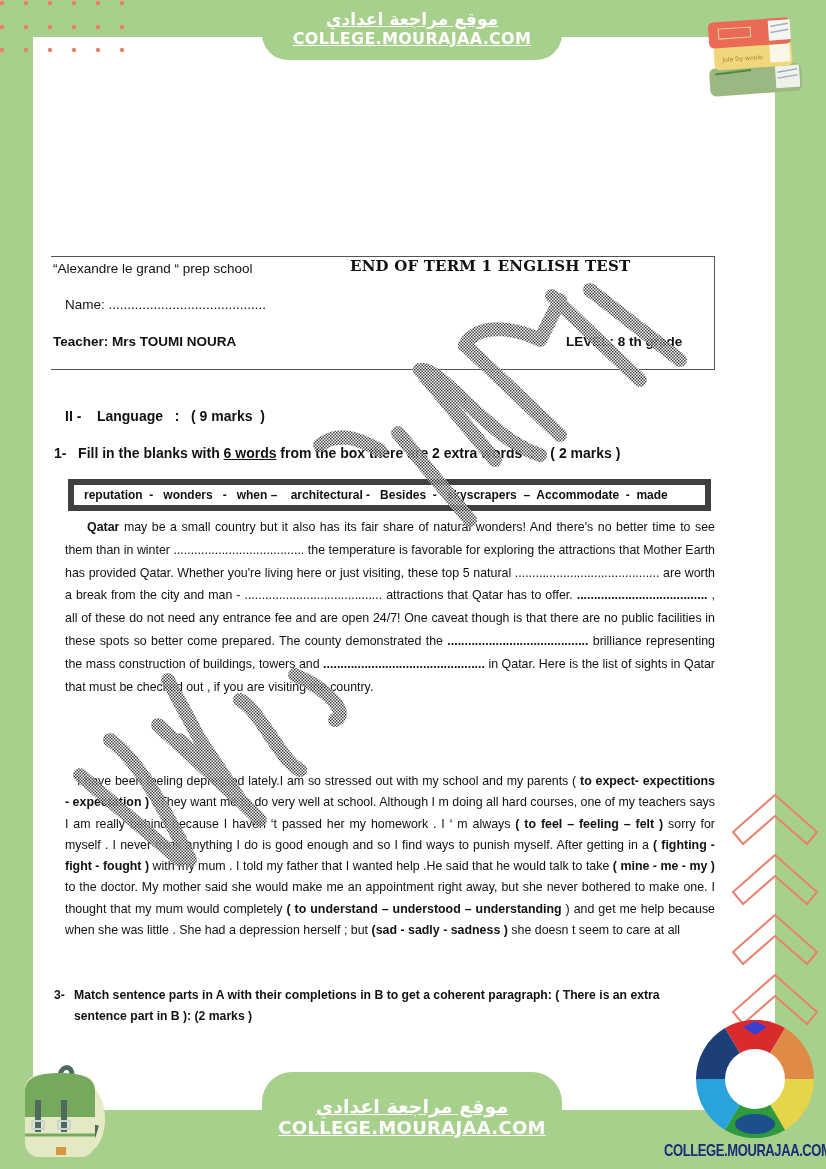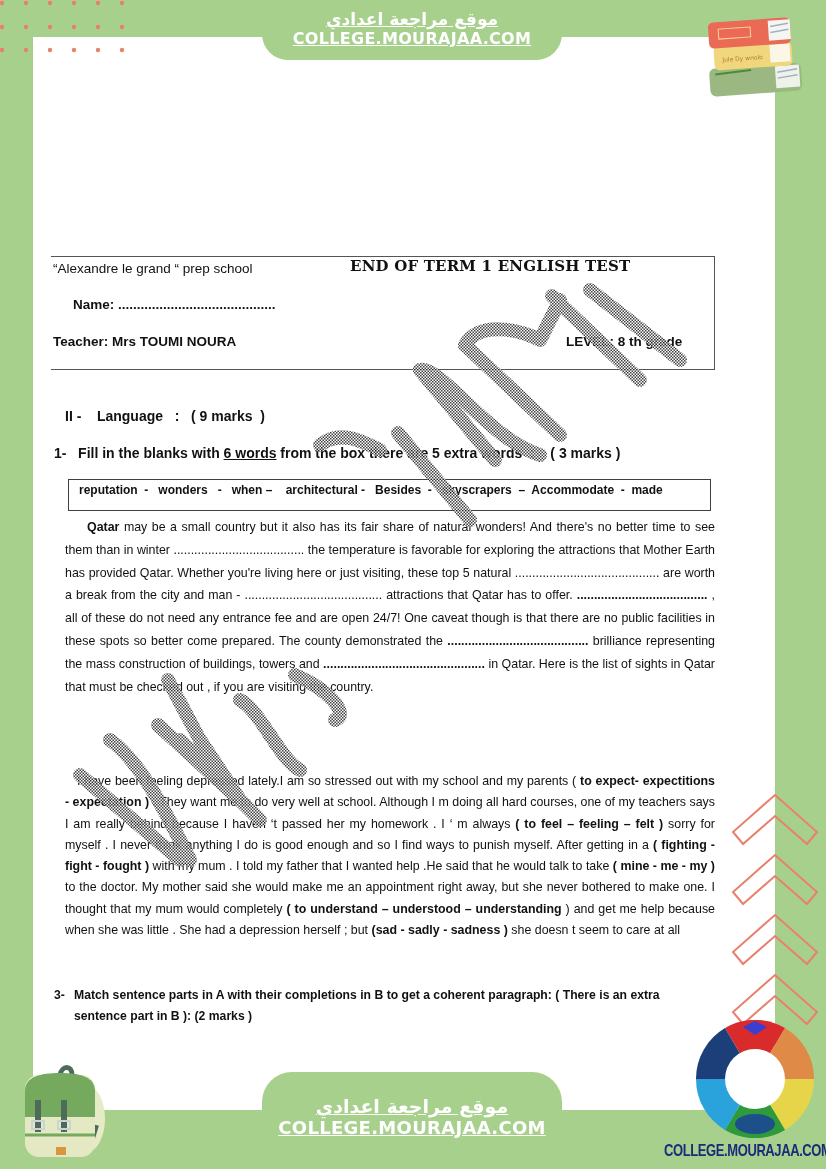--- a/index.html
+++ b/index.html
@@ -43,30 +43,30 @@
 
   
   .doc { position: absolute; left: 0; top: 0; width: 826px; height: 1169px; pointer-events: none; margin-top: 28px; }
   .doc * { pointer-events: auto; }
   .header-box {
     position: absolute; left: 51px; top: 228px; width: 663px; height: 112px;
     border-top: 1px solid #555; border-right: 1px solid #555; border-bottom: 1px solid #555;
   }
   .hb-school { position: absolute; left: 2px; top: 4px; font-size: 13.5px; }
   .hb-title { position: absolute; left: 299px; top: 0; font-family: "DejaVu Serif", serif; font-size: 15px; font-weight: bold; letter-spacing: 0.2px; }
-  .hb-name { position: absolute; left: 22px; top: 40px; font-size: 13.5px; font-weight: bold; }
+  .hb-name { position: absolute; left: 14px; top: 40px; font-size: 13.5px; font-weight: normal; }
   .hb-teacher { position: absolute; left: 2px; top: 77px; font-size: 13.5px; font-weight: bold; }
   .hb-level { position: absolute; left: 515px; top: 77px; font-size: 13.5px; font-weight: bold; }
 
   .sec-title { position: absolute; left: 65px; top: 380px; font-size: 14px; font-weight: bold; white-space: pre; }
   .q1-title { position: absolute; left: 54px; top: 417px; font-size: 14px; font-weight: bold; white-space: pre; }
   .q1-title u { text-decoration: underline; }
   .word-box {
     position: absolute; left: 68px; top: 451px; width: 643px; height: 32px;
-    border: 1px solid #404040; box-sizing: border-box;
+    border: 6px solid #404040; box-sizing: border-box;
   }
   .word-box span { position: absolute; left: 10px; top: 3px; font-size: 12px; font-weight: bold; white-space: pre; }
 
   .para { position: absolute; left: 65px; width: 650px; font-size: 12.4px; line-height: 22.8px; text-align: justify; }
   .para1 { top: 488px; }
   .para .indent { display: inline-block; width: 22px; }
   .q2-title { position: absolute; left: 54px; top: 703px; font-size: 14px; font-weight: bold; white-space: pre; }
   .para2 { top: 743px; line-height: 21.3px; }
   .q3-title { position: absolute; left: 54px; top: 957px; width: 662px; font-size: 12.2px; font-weight: bold; line-height: 20.5px; }
   .q3-title .num { display: inline-block; width: 20px; }
@@ -133,21 +133,21 @@
   <div class="header-box">
     <div class="hb-school">“Alexandre le grand “ prep school</div>
     <div class="hb-title">END OF  TERM 1 ENGLISH TEST</div>
     <div class="hb-name">Name: ..........................................</div>
     <div class="hb-teacher">Teacher: Mrs TOUMI NOURA</div>
     <div class="hb-level">LEVEL: 8 th grade</div>
   </div>
 
   <div class="sec-title">II -    Language   :   ( 9 marks  )</div>
 
-  <div class="q1-title"><span>1-   Fill in the blanks with </span><u>6 words</u><span> from the box there are 5 extra words  :    ( 3 marks )</span></div>
+  <div class="q1-title"><span>1-   Fill in the blanks with </span><u>6 words</u><span> from the box there are 2 extra words  :    ( 2 marks )</span></div>
 
   <div class="word-box">
     <span>reputation  -   wonders   -   when –    architectural -   Besides  -   skyscrapers  –  Accommodate  -  made</span>
   </div>
 
   <div class="para para1"><span class="indent"></span><span style="font-weight:bold">Qatar</span><span> may be a small country but it also has its fair share of natural wonders!  And there's no better time to see them than in winter ...................................... the temperature is favorable for exploring the  attractions that Mother Earth has provided Qatar. Whether you're living here or just visiting, these top 5 natural .......................................... are worth a break from the city and man - ........................................ attractions that Qatar has to offer.  </span><span style="font-weight:bold">......................................</span><span>  , all of these do not need any entrance fee and are open 24/7! One caveat though is that there are no public facilities in these spots so better come prepared. The county demonstrated the </span><span style="font-weight:bold">.........................................</span><span> brilliance representing the mass construction of buildings, towers and </span><span style="font-weight:bold">...............................................</span><span> in Qatar. Here is the list of  sights in Qatar that must be checked out , if you are visiting the country.</span></div>
 
 
   <div class="para para2"><span class="indent" style="width:12px"></span><span>I have been feeling depressed lately.I am so stressed out with my school and my parents   ( </span><span style="font-weight:bold">to expect- expectitions   -    expectation )</span><span> .  They want me to do very well at school. Although I m doing all hard courses, one of my teachers says I am really behind because I  haven ‘t passed  her my homework . I ‘ m always </span><span style="font-weight:bold">( to feel –  feeling  –   felt )</span><span> sorry for myself . I never think anything I do is good enough and so I find ways to punish myself. After getting in a </span><span style="font-weight:bold">(  fighting   - fight  - fought )</span><span> with my mum . I told my father that I wanted help .He said that he would talk to take </span><span style="font-weight:bold">( mine  -   me    - my  )</span><span> to the doctor. My mother said she would make me an appointment right away, but she never  bothered  to make one. I thought that my mum would completely </span><span style="font-weight:bold">(   to understand –   understood –    understanding</span><span>   ) and get me help because when she was little .  She had a depression herself ; but </span><span style="font-weight:bold">(sad  -   sadly   - sadness  )</span><span> she doesn t seem to care at all</span></div>
 

